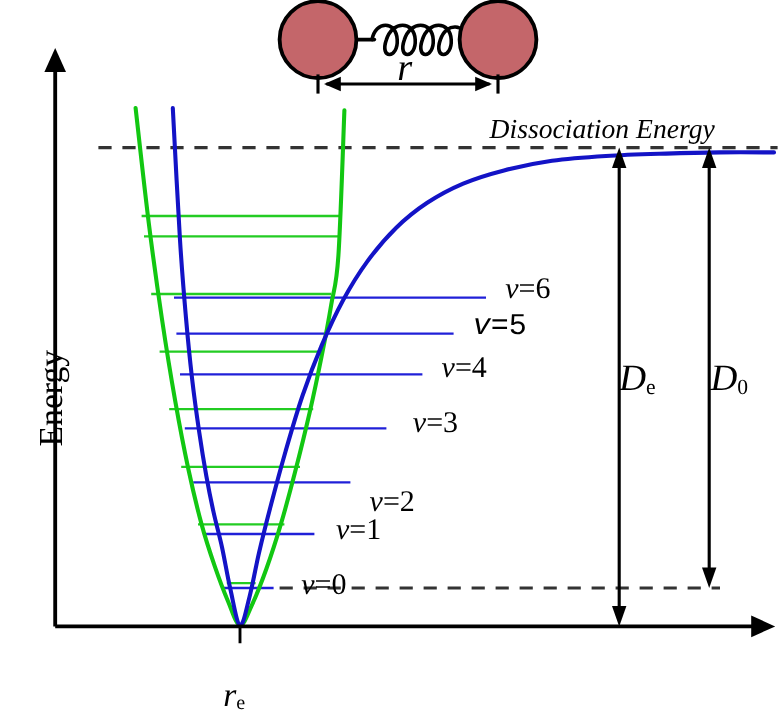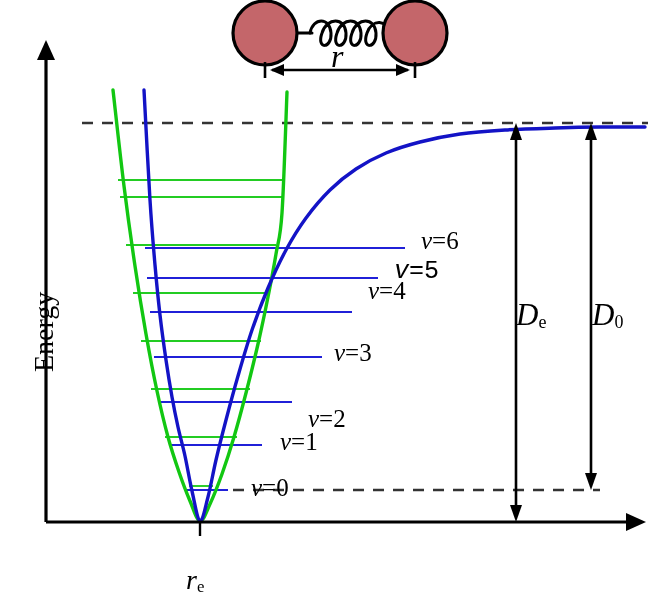--- a/index.html
+++ b/index.html
@@ -121,20 +121,21 @@
         <line x1="516" x2="516" y1="133" y2="512" class="arrow-line"></line>
         <polygon points="516,123 510,140 522,140" class="axis-head"></polygon>
         <polygon points="516,522 510,505 522,505" class="axis-head"></polygon>
         <line x1="591" x2="591" y1="133" y2="480" class="arrow-line"></line>
         <polygon points="591,123 585,140 597,140" class="axis-head"></polygon>
         <polygon points="591,490 585,473 597,473" class="axis-head"></polygon>
       </g>
 
   </svg>
 
+  <div class="lbl lbl-diss" style="left:408px; top:96px;">Dissociation Energy</div>
 
   <div class="lbl lbl-de" style="left:516px; top:299px;text-align:right;">
     <i>D</i><sub>e</sub>
   </div>
 
   <div class="lbl lbl-de" style="left:592px; top:299px;">
     <i>D</i><sub>0</sub>
   </div>
 
   <div class="lbl lbl-re" style="left:186px; top:531px;margin-top:35px;">
@@ -145,19 +146,19 @@
     <i>r</i>
   </div>
 
 
   <div class="lbl lbl-yaxis" style="left:30px; top:372px;">Energy</div>
 
   <div id="level-labels">
       <div class="lbl lbl-level" style="left: 251px; top: 475px; font-family: Liberation Serif, serif;"><i>v</i><span>=</span><span>0</span></div>
       <div class="lbl lbl-level" style="left: 280px; top: 429px;"><i>v</i><span>=</span><span>1</span></div>
       <div class="lbl lbl-level" style="left: 308px; top: 366px; margin-top: 40px;"><i>v</i><span>=</span><span>2</span></div>
-      <div class="lbl lbl-level" style="left: 334px; top: 340px;"><i>v</i><span>=</span><span>3</span></div>
-      <div class="lbl lbl-level" style="left: 368px; top: 278px; text-align: center;"><i>v</i><span>=</span><span>4</span></div>
+      <div class="lbl lbl-level" style="left: 344px; top: 340px;"><i>v</i><span>=</span><span>3</span></div>
+      <div class="lbl lbl-level" style="left: 368px; top: 294px; text-align: center;"><i>v</i><span>=</span><span>4</span></div>
       <div class="lbl lbl-level" style="left: 394px; top: 259px; font-family: Liberation Mono, monospace;"><i>v</i><span>=</span><span>5</span></div>
       <div class="lbl lbl-level" style="left: 421px; top: 228px; text-align: right;"><i>v</i><span>=</span><span>6</span></div>
     </div>
 
 </div>
 
 </body></html>

